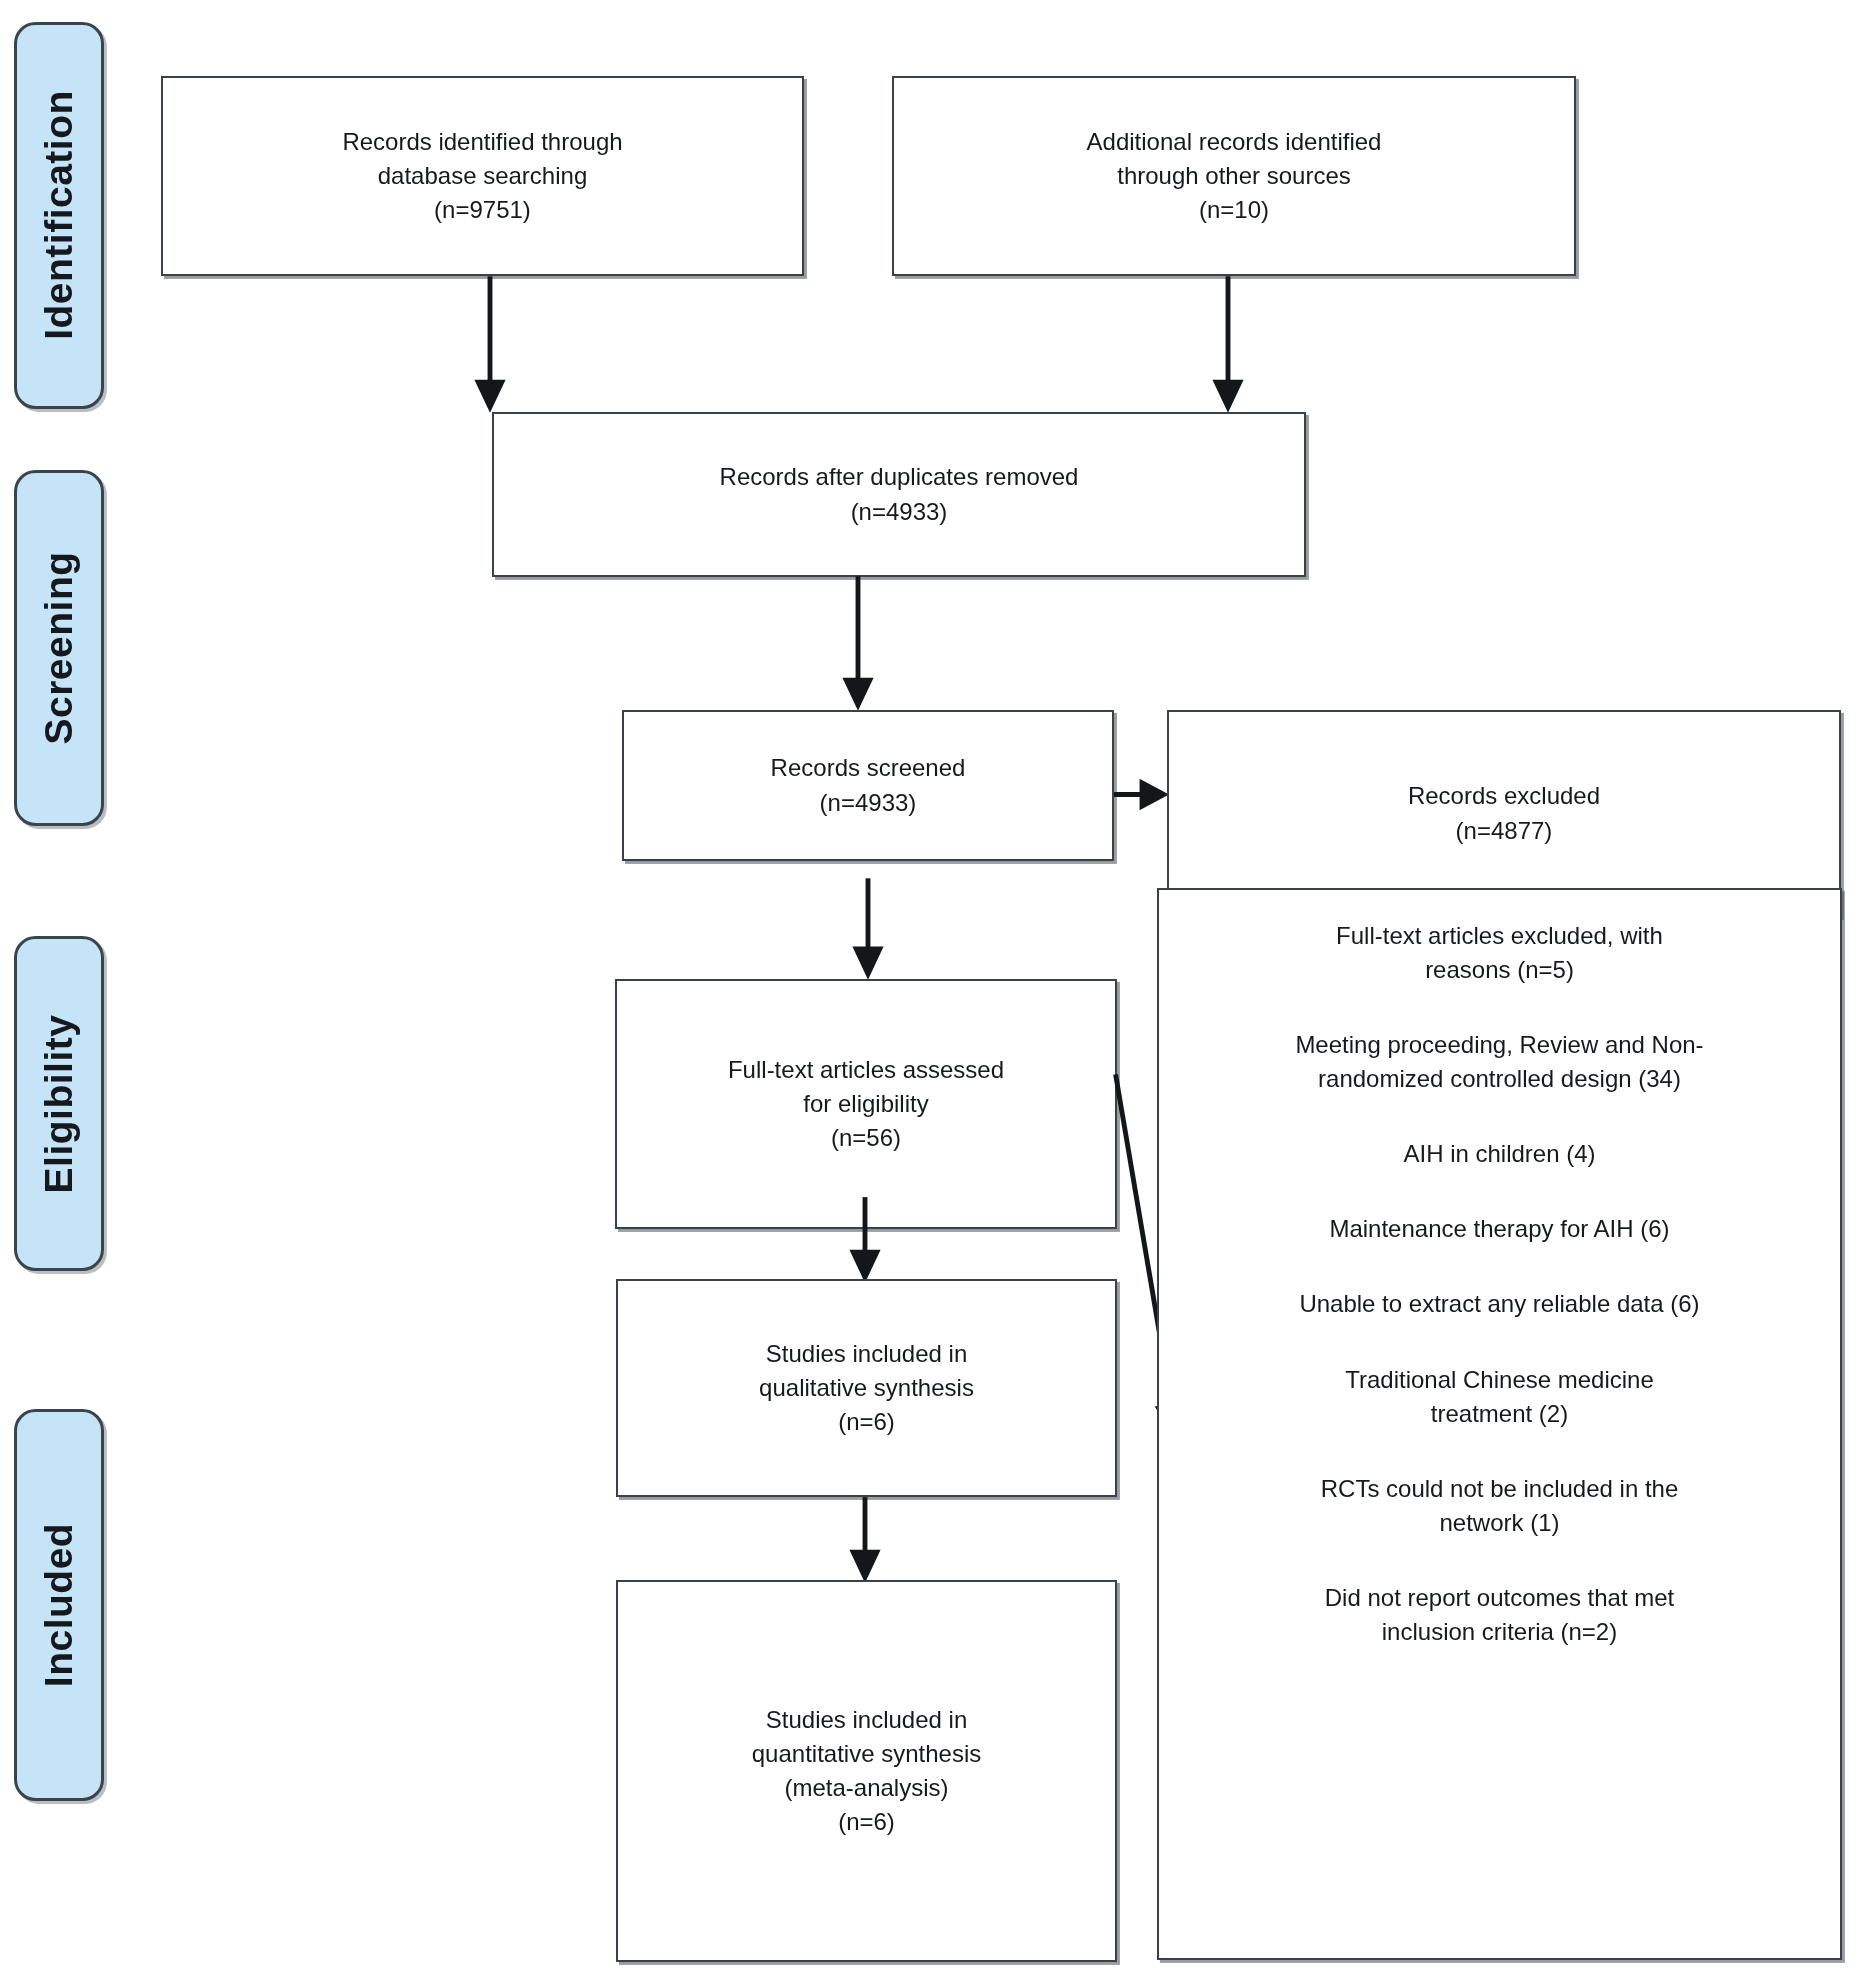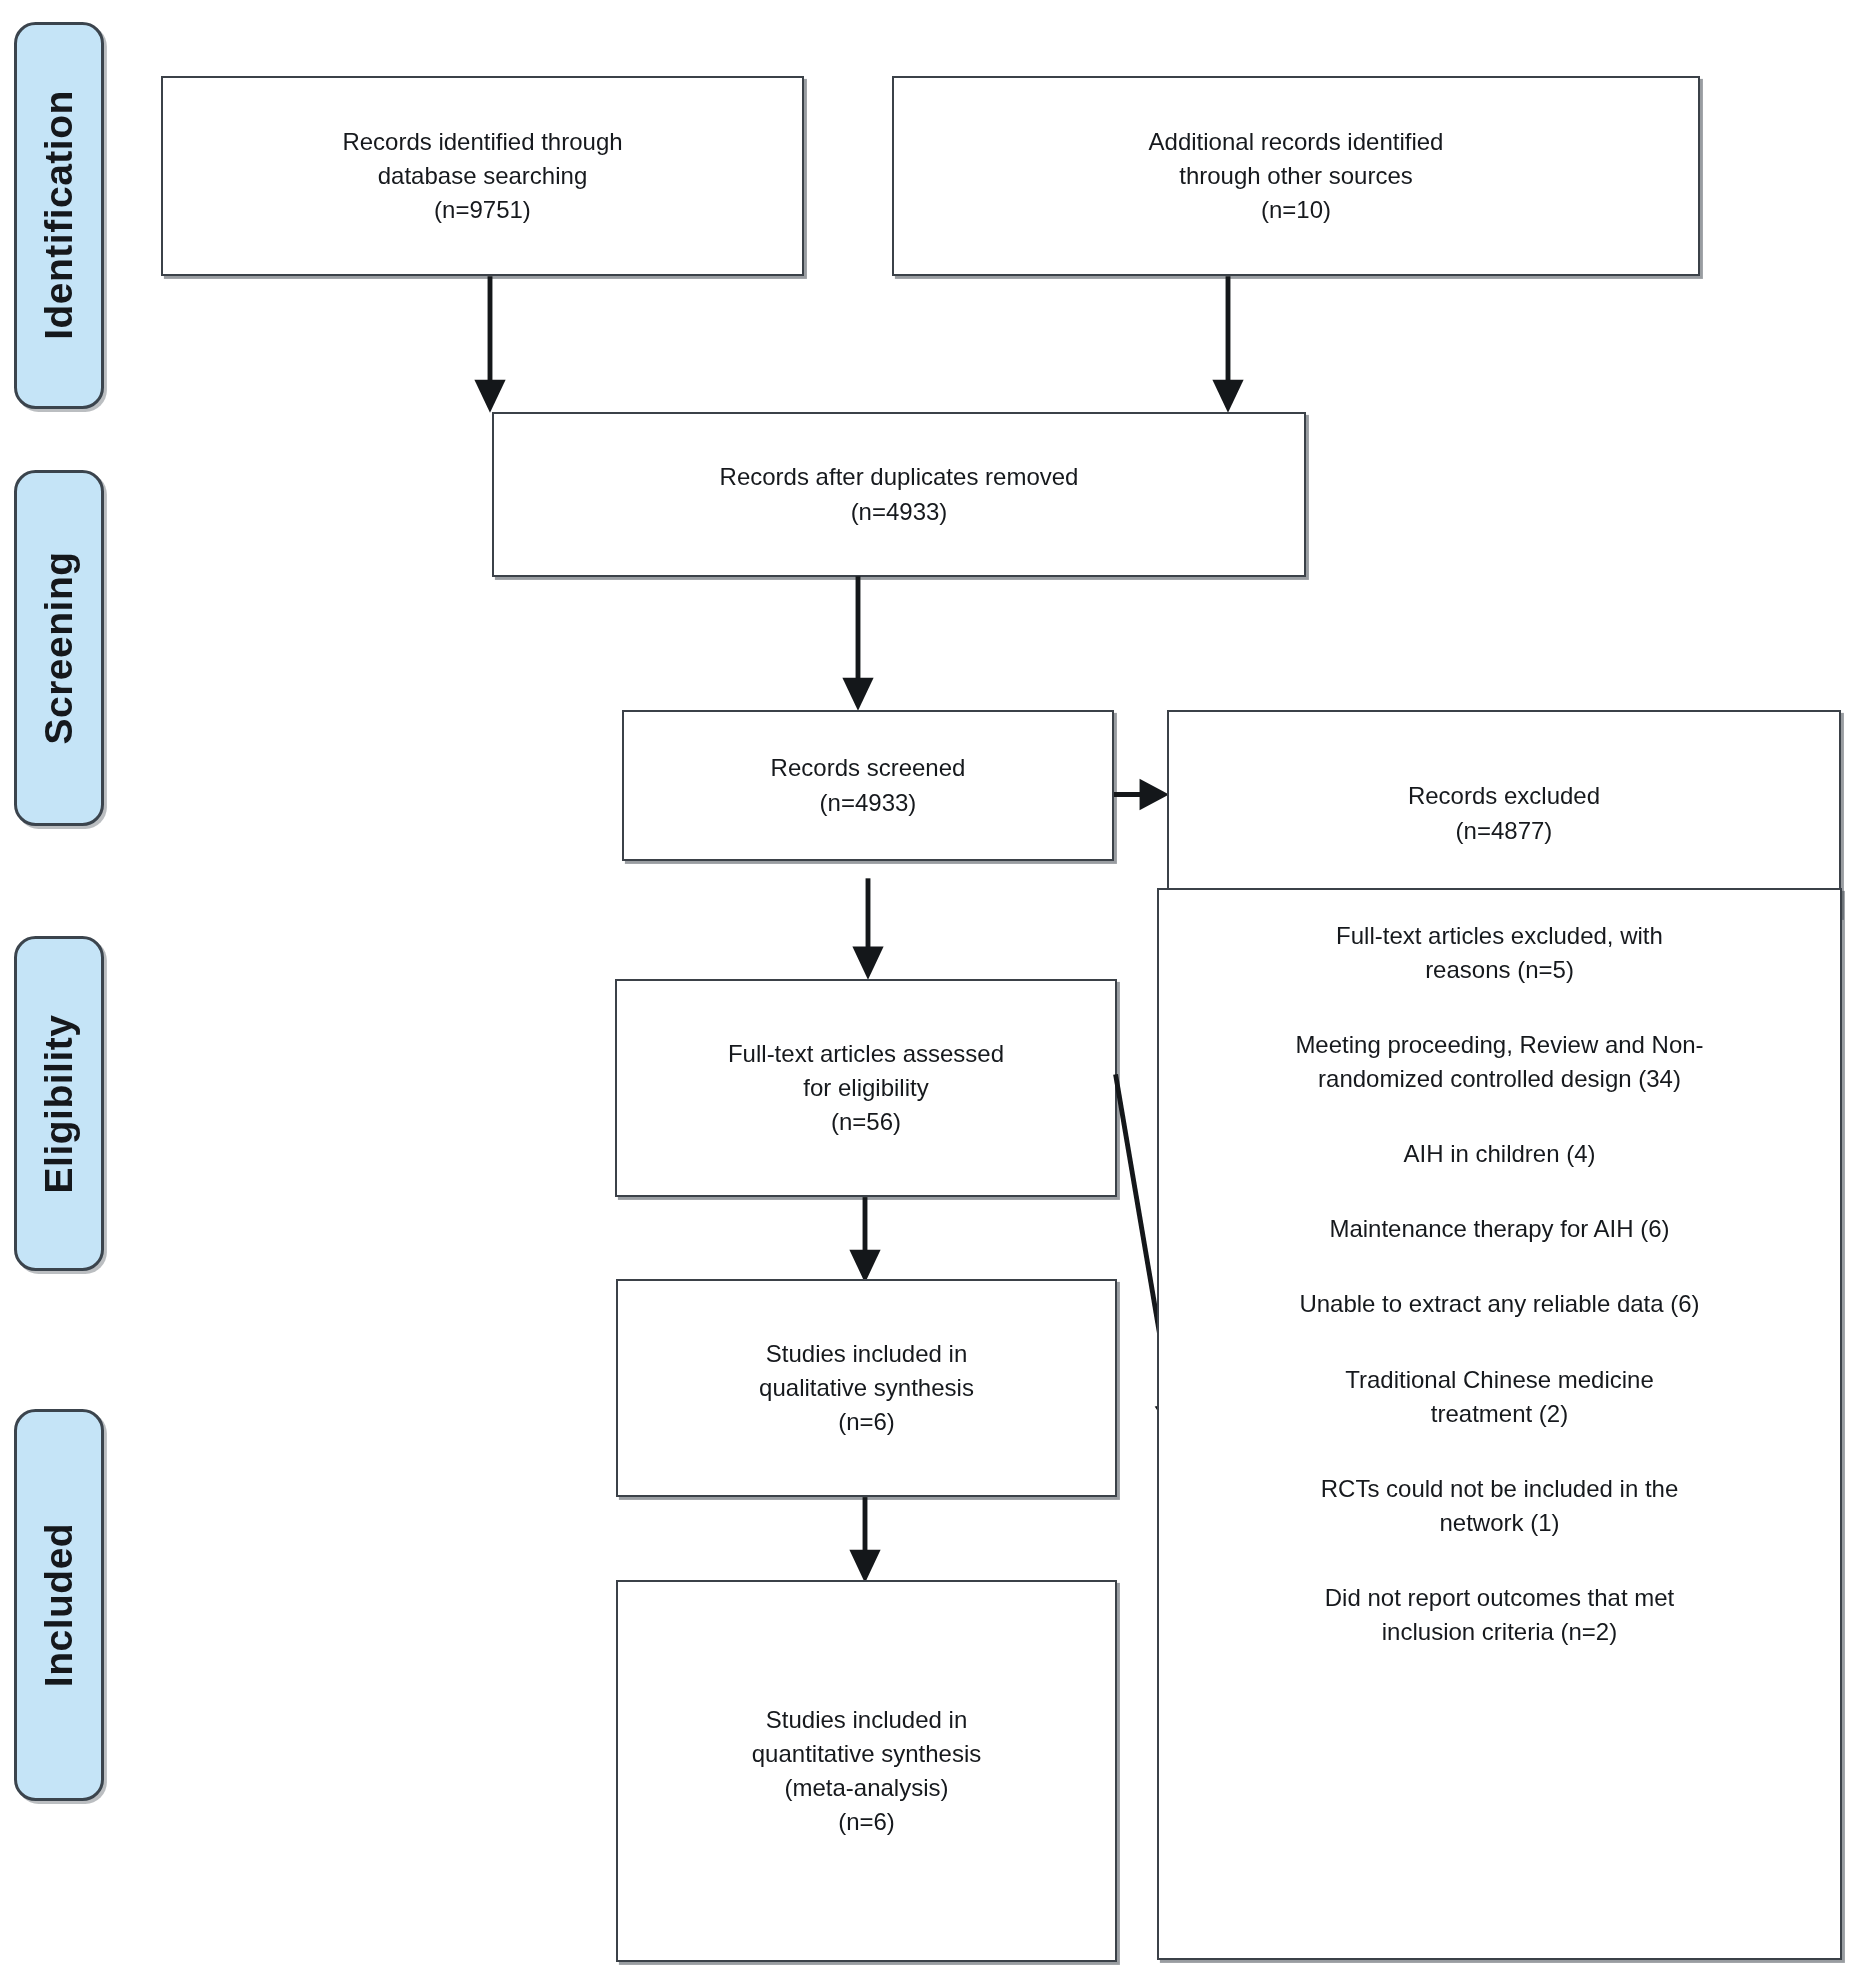--- a/index.html
+++ b/index.html
@@ -106,21 +106,21 @@
   <div class="stage-pill" style="left:13.7px; top:1409px; width:90px; height:392px;">
     <span class="stage-label">Included</span>
   </div>
 
   <div class="flow-box" style="left:161px; top:76px; width:643px; height:200px;">
     <div class="box-text"><span>Records identified through
 database searching</span>
 <span>(n=9751)</span></div>
   </div>
 
-  <div class="flow-box" style="left:892px; top:76px; width:808px; height:200px;">
+  <div class="flow-box" style="left:892px; top:76px; width:684px; height:200px;">
     <div class="box-text"><span>Additional records identified
 through other sources</span>
 <span>(n=10)</span></div>
   </div>
 
   <svg class="connector" style="left:451px; top:276px;" width="78" height="139" viewBox="0 0 80 142">
     <line x1="40" y1="0" x2="40" y2="118" stroke-width="5"></line>
     <polygon points="40,140 24,106 56,106" fill="#14171a"></polygon>
   </svg>
 
@@ -152,21 +152,21 @@
   <div class="flow-box" style="left:1167px; top:710px; width:674px; height:207px;">
     <div class="box-text"><span>Records excluded</span>
 <span>(n=4877)</span></div>
   </div>
 
   <svg class="connector" style="left:829px; top:878px;" width="78" height="104" viewBox="0 0 80 106">
     <line x1="40" y1="0" x2="40" y2="82" stroke-width="5"></line>
     <polygon points="40,104 24,70 56,70" fill="#14171a"></polygon>
   </svg>
 
-  <div class="flow-box" style="left:615px; top:979px; width:502px; height:218px;">
+  <div class="flow-box" style="left:615px; top:979px; width:502px; height:250px;">
     <div class="box-text"><span>Full-text articles assessed
 for eligibility</span>
 <span>(n=56)</span></div>
   </div>
 
   <svg class="connector" style="left:1098px; top:1068px;" width="127" height="382" viewBox="0 0 130 390">
     <line x1="18" y1="6" x2="76" y2="348" stroke-width="5"></line>
     <polygon points="82,382 58,346 94,340" fill="#14171a"></polygon>
   </svg>
 

